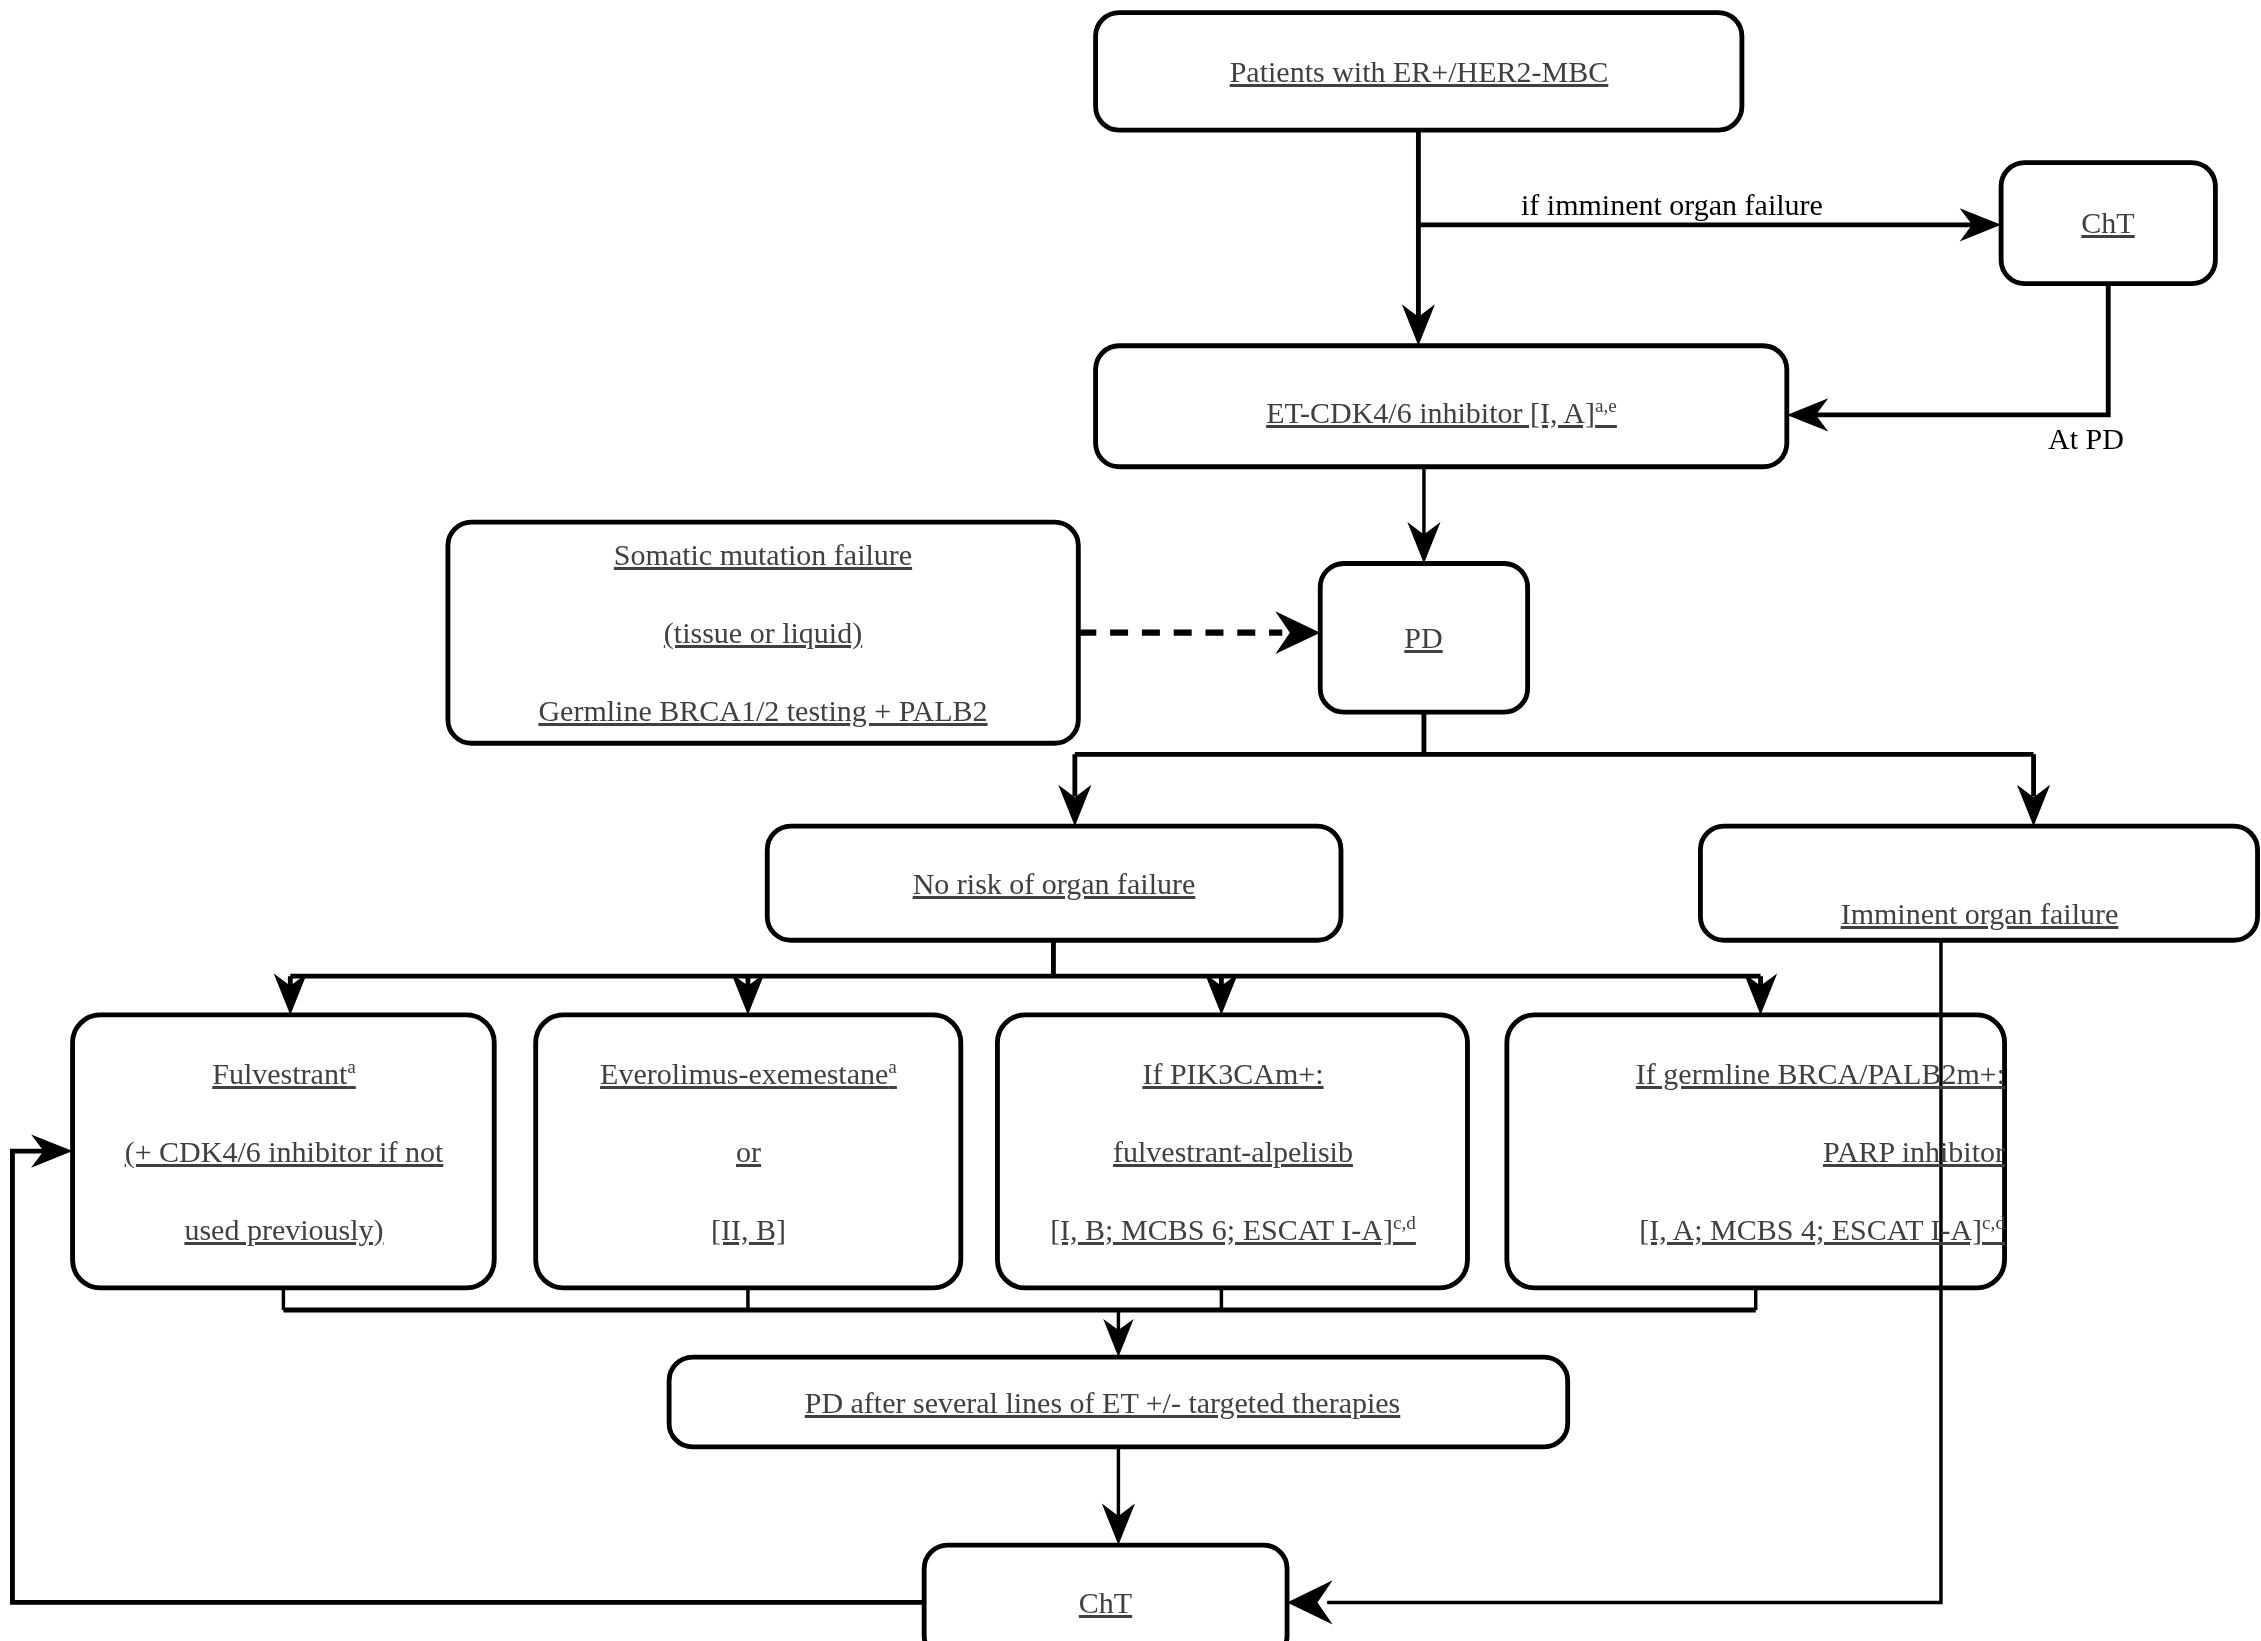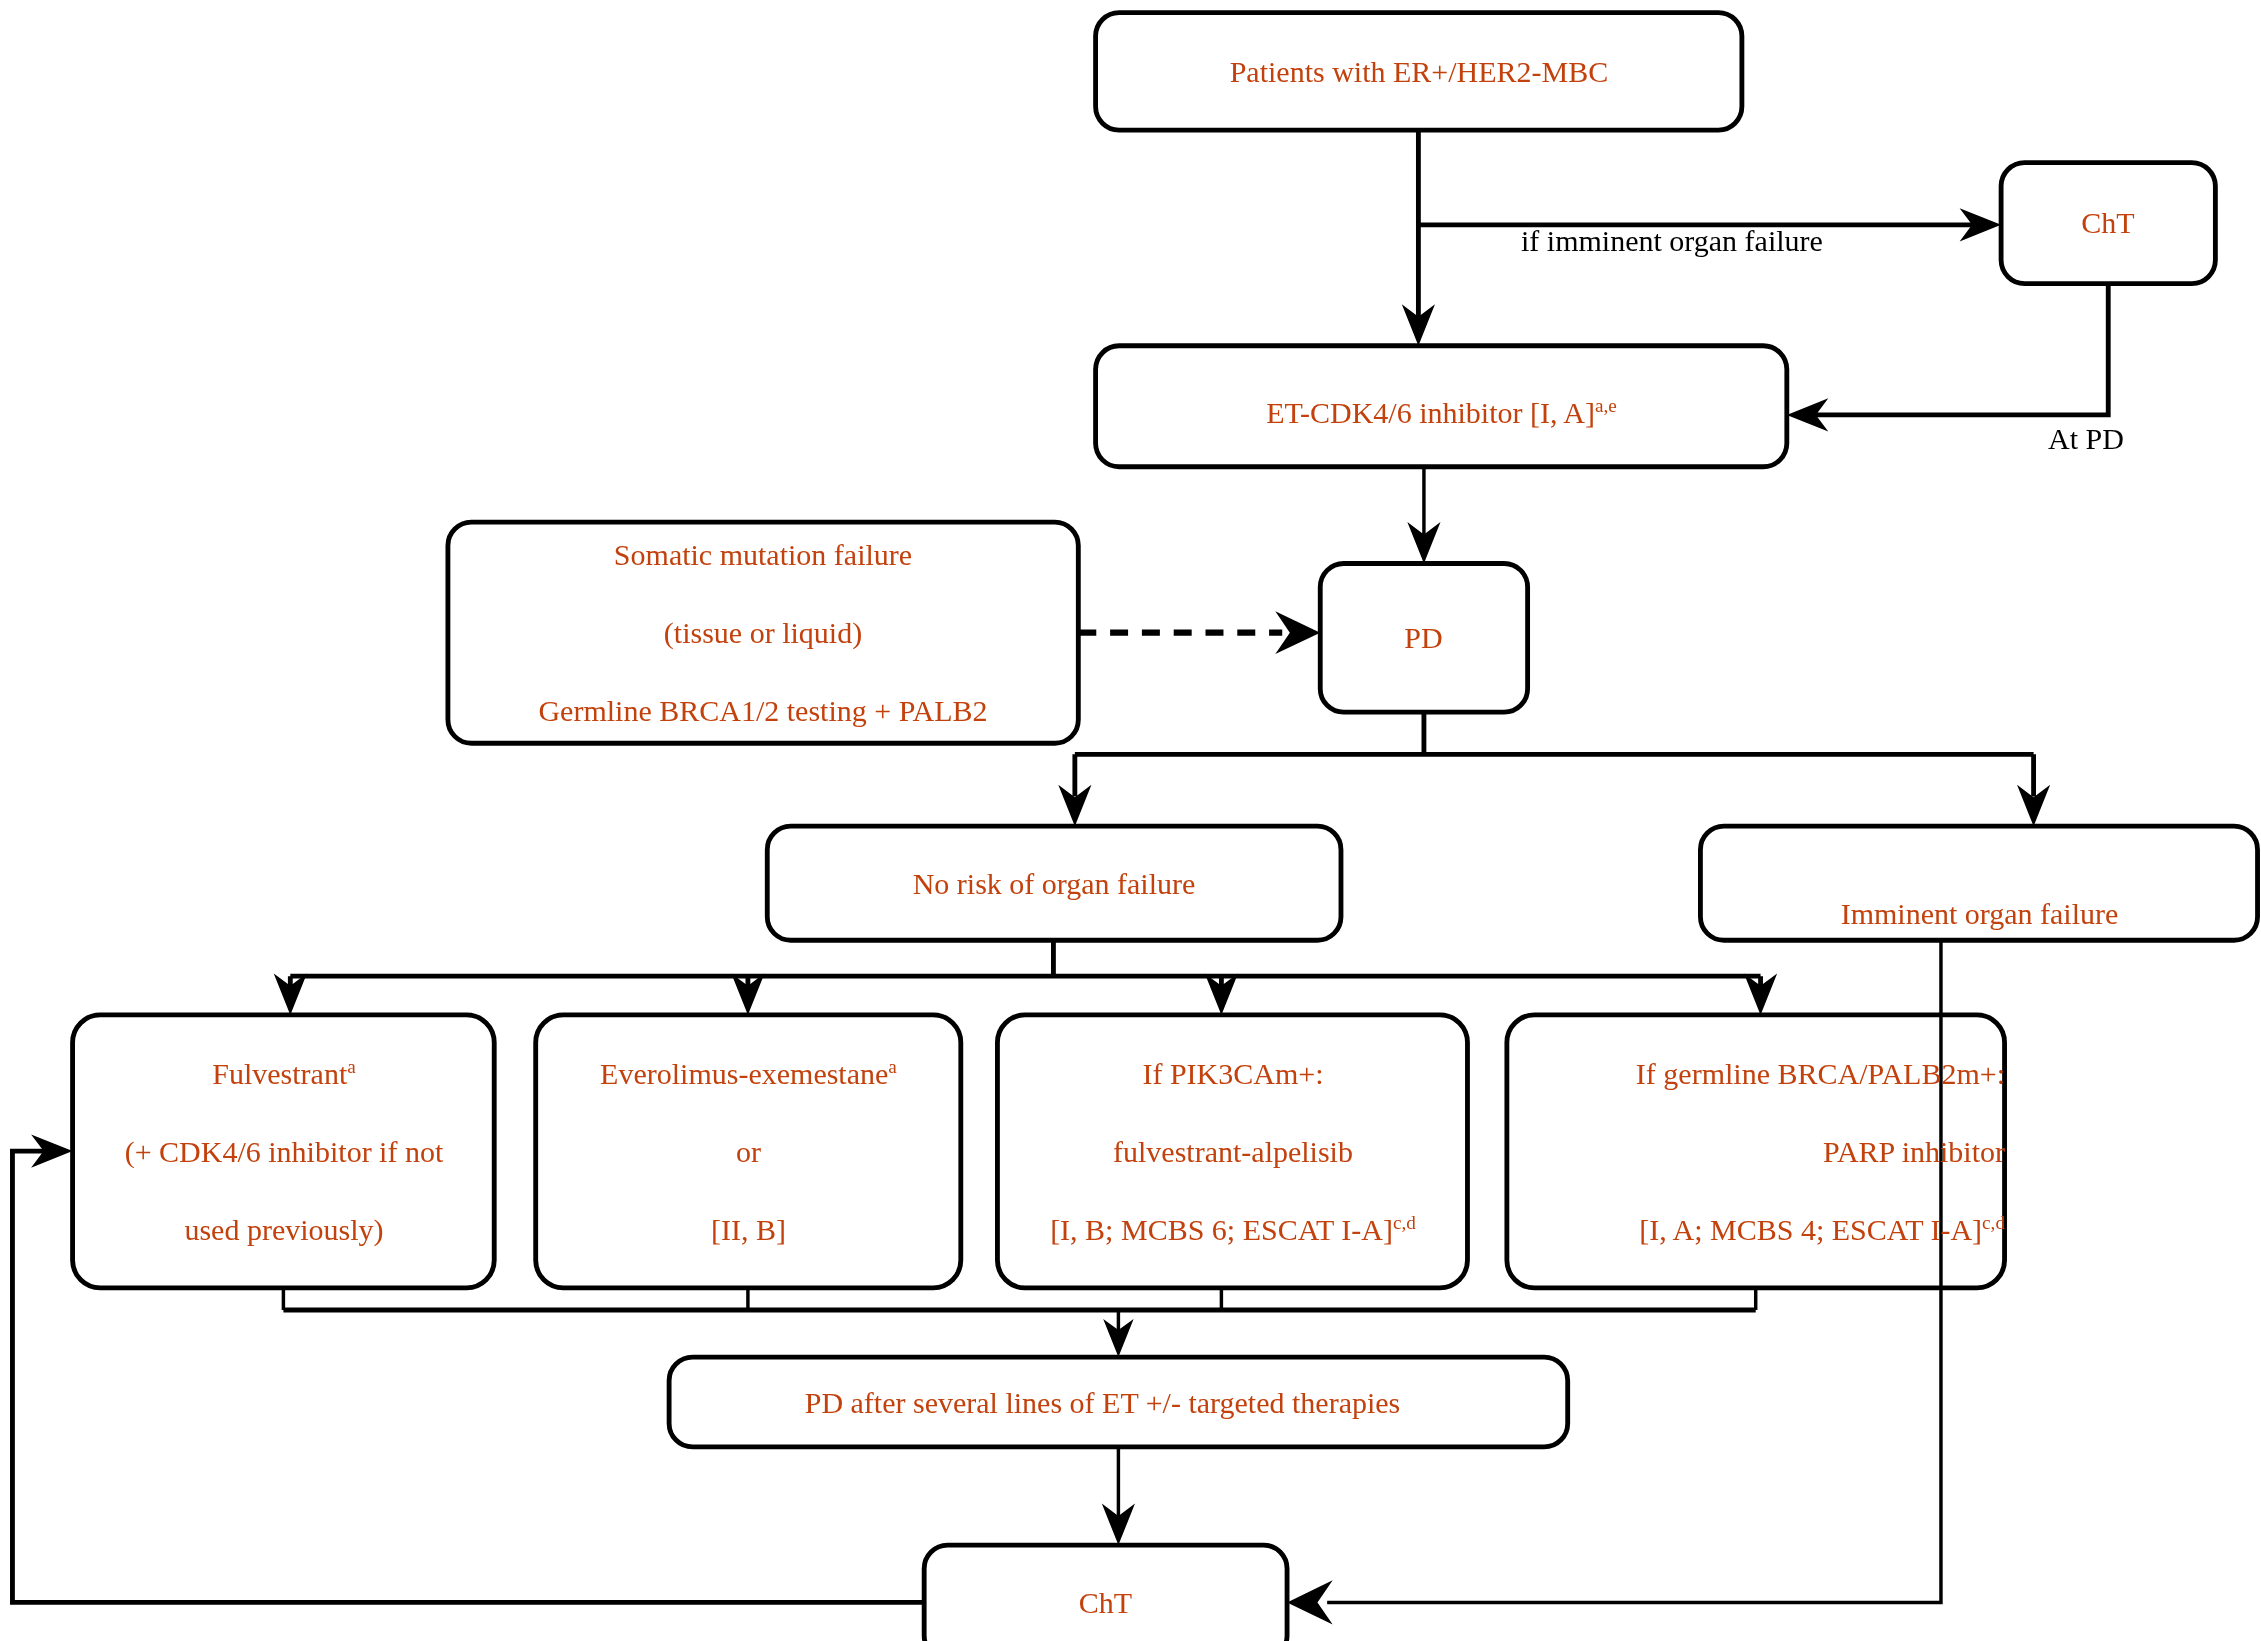--- a/index.html
+++ b/index.html
@@ -12,26 +12,27 @@
   svg#flow{position:absolute;inset:0;width:2261px;height:1642px;}
   .nodebox{fill:#ffffff;stroke:#000000;stroke-width:7;}
   .edge{stroke:#000000;stroke-width:7;fill:none;}
   .edge-thin{stroke:#000000;stroke-width:5;fill:none;}
   .edge-dash{stroke:#000000;stroke-width:9;fill:none;stroke-dasharray:26 20;}
   .arrowhead{fill:#000000;stroke:none;}
   .boxtext{
     position:absolute;
     display:flex;align-items:center;justify-content:center;
     text-align:center;
-    color:#c2410c;
+    color:#404040;
     font-family:"Liberation Serif","DejaVu Serif",serif;
     font-size:30px;
     line-height:1.30;
     pointer-events:none;
     white-space:pre-line;
+    text-decoration:underline;
   }
   .boxtext span.inner{display:block;width:100%;}
   .edgelabel{
     position:absolute;
     color:#000;
     font-family:"Liberation Serif","DejaVu Serif",serif;
     font-size:30px;
     white-space:nowrap;
   }
   sup{font-size:0.64em;vertical-align:super;line-height:0;}
@@ -167,18 +168,18 @@
   </div>
 
   <div class="boxtext" style="left:653px;top:1357px;width:899px;height:90px;">
     <span class="inner">PD after several lines of ET +/- targeted therapies</span>
   </div>
 
   <div class="boxtext" style="left:924px;top:1545px;width:363px;height:114px;">
     <span class="inner">ChT</span>
   </div>
 
-  <div class="edgelabel" style="left:1521px;top:188px;margin-top:36px;">if imminent organ failure</div>
+  <div class="edgelabel" style="left:1521px;top:188px;">if imminent organ failure</div>
 
   <div class="edgelabel" style="left:2048px;top:422px;">At PD</div>
 
 </div>
 
 
 </body></html>

